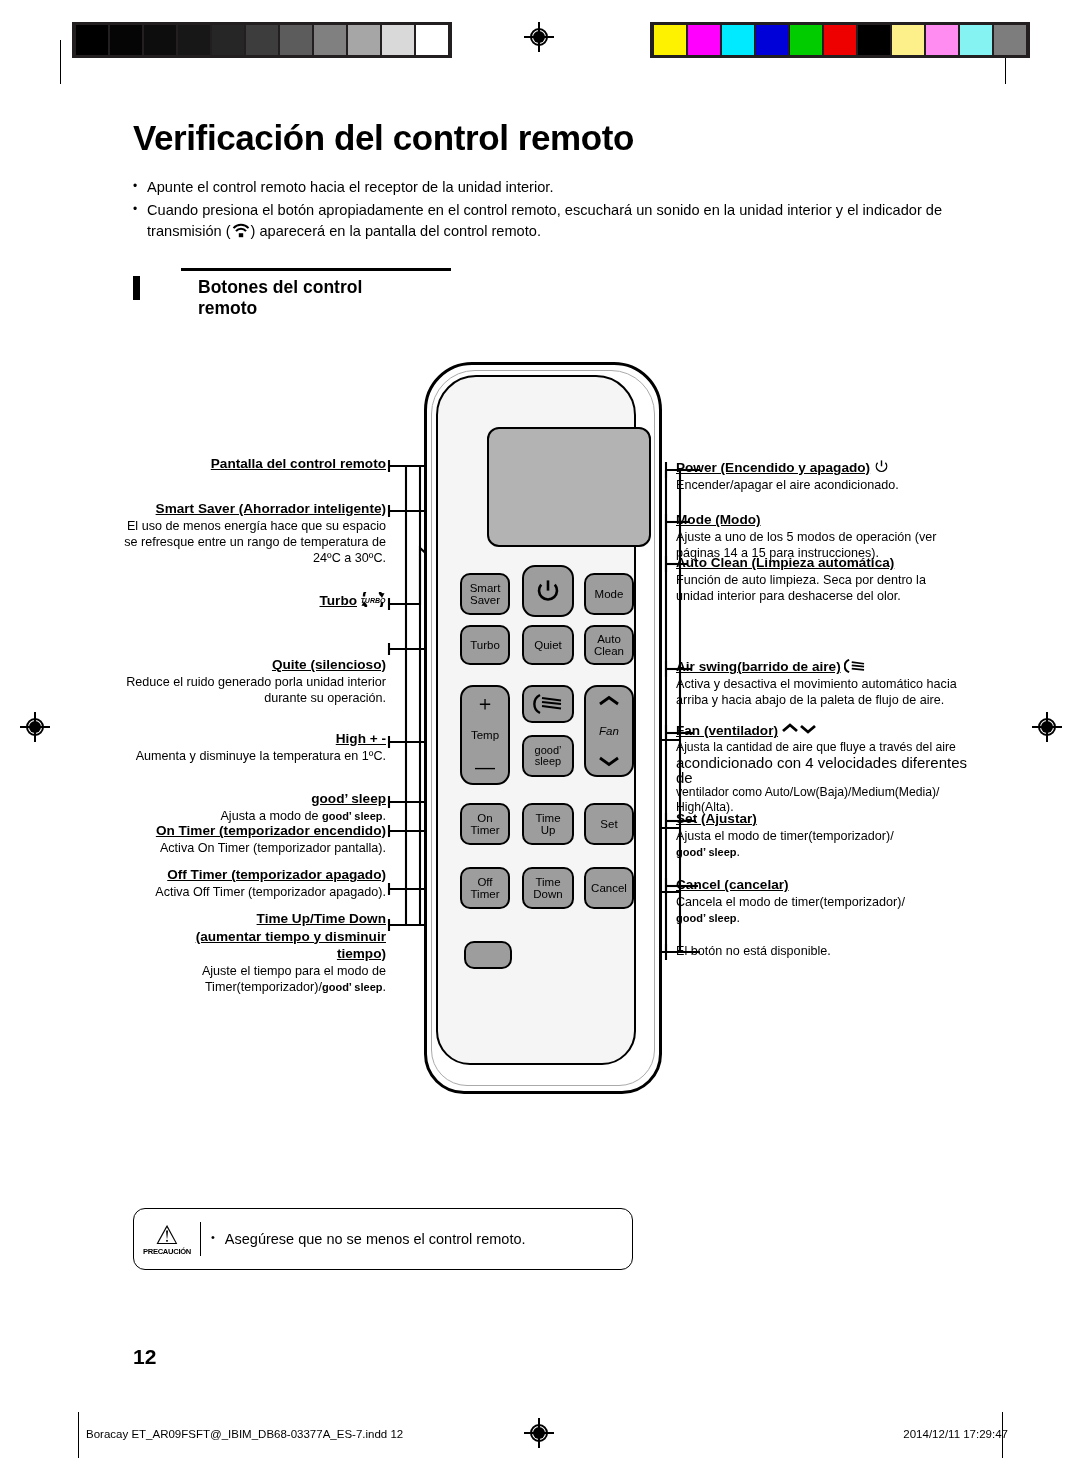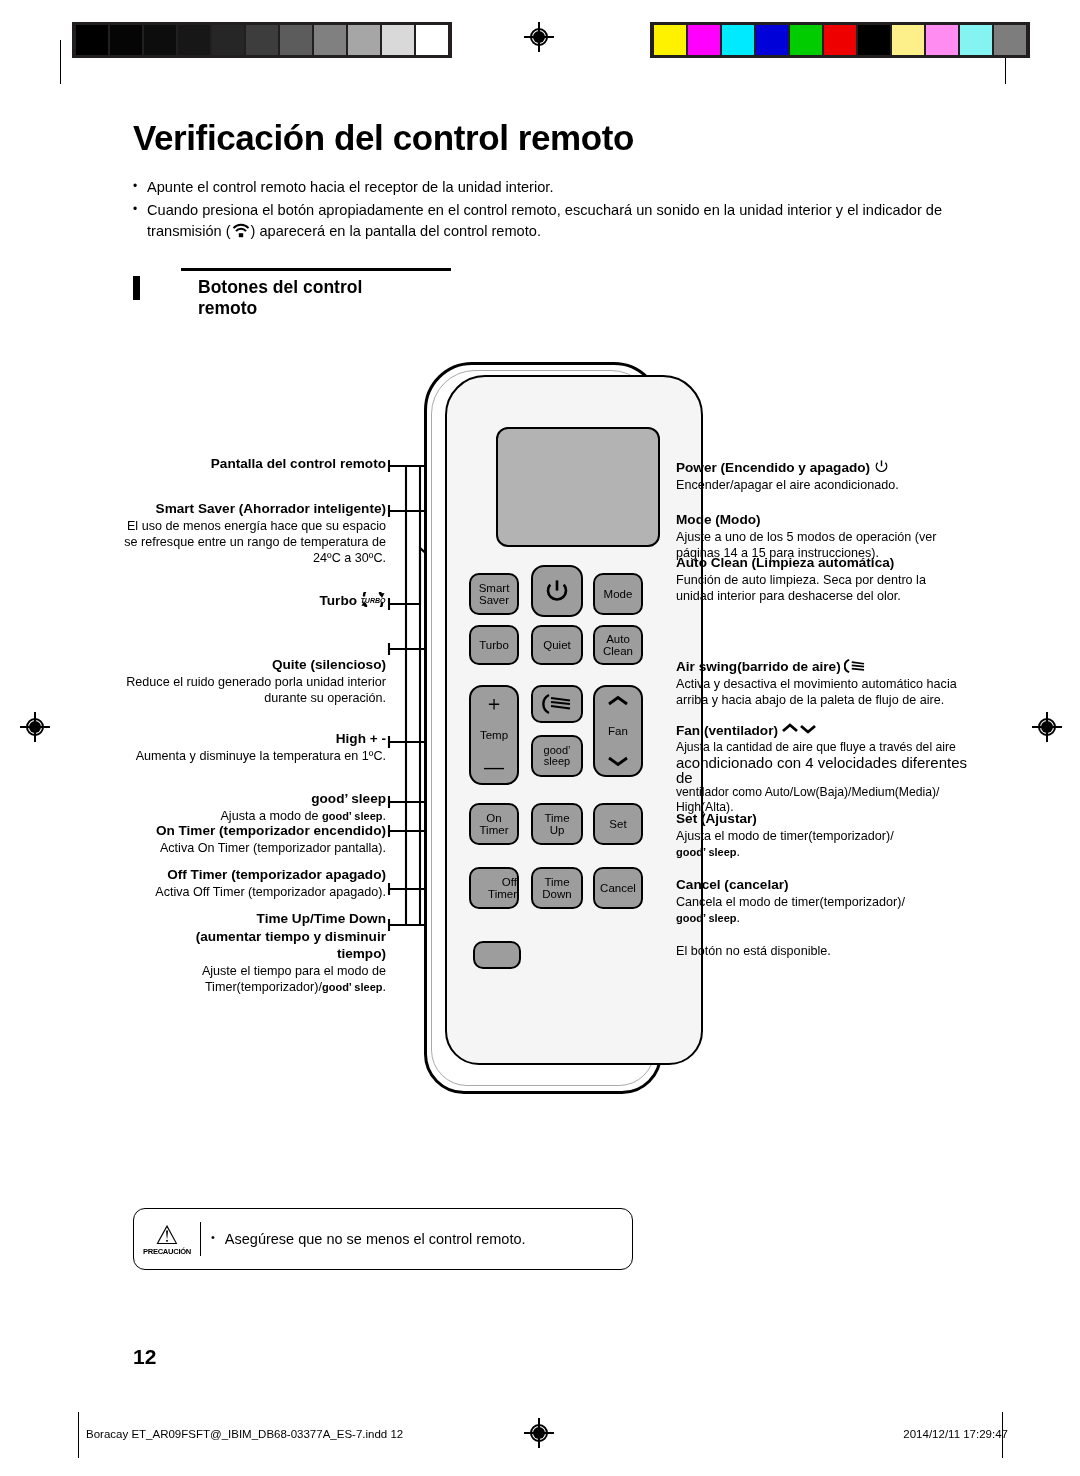--- a/index.html
+++ b/index.html
@@ -58,43 +58,43 @@
   #remote { position: absolute; left: 418px; top: 362px; width: 252px; height: 740px; }
   .shell-outer {
     position:absolute; left: 6px; top: 0; width: 238px; height: 732px;
     border: 3px solid #000; border-radius: 48px 48px 40px 40px; background: #fff;
   }
   .shell-mid {
     position:absolute; left: 13px; top: 8px; width: 224px; height: 716px;
     border: 1.6px solid #aaa; border-radius: 44px 44px 36px 36px; background:#fff;
   }
   .shell-inner {
-    position:absolute; left: 18px; top: 13px; width: 258px; height: 690px;
-    border: 2.6px solid #000; border-radius: 40px 40px 34px 34px; background:#f5f5f5;margin-left:9px;
+    position:absolute; left: 18px; top: 13px; width: 200px; height: 690px;
+    border: 2.6px solid #000; border-radius: 40px 40px 34px 34px; background:#f5f5f5;
   }
   .screen {
     position:absolute; left: 49px; top: 50px; width: 164px; height: 120px;
     background:#b3b3b3; border: 2.4px solid #000; border-radius: 12px;
   }
 
   .btn {
     position: absolute; background:#9d9d9d; border: 2.4px solid #000;
     border-radius: 10px; display:flex; flex-direction:column;
     align-items:center; justify-content:center;
     font-size: 11.5px; line-height: 12.5px; color:#000; text-align:center;
   }
   .btn.tall { border-radius: 13px; }
   .btn.power { border-radius: 13px; }
 
   .glyph { font-size: 20px; line-height: 20px; }
   .sleep-lbl { font-size: 11px; line-height: 11.5px; }
 
   
   .callout { position:absolute; }
-  .callout .hd { font-size: 13.6px; font-weight: 700; line-height: 17.5px; }
+  .callout .hd { font-size: 13.6px; font-weight: 700; line-height: 17.5px; text-decoration: underline; }
   .callout .bd { font-size: 12.6px; line-height: 16.2px; }
   .left-col  { text-align: right; }
   .right-col { text-align: left; }
   .sm { font-size: 11px; font-weight: 700; }
 
   
   #leaders { position: absolute; left: 0; top: 0; width: 1080px; height: 1476px; pointer-events: none; }
 
   
   #caution {
@@ -304,21 +304,21 @@
           <path d="M9 2 A10 10 0 0 0 9 20" fill="none" stroke="#000" stroke-width="2.4"></path>
           <path d="M11 5 L30 7.5" stroke="#000" stroke-width="2.2"></path>
           <path d="M11 9 L30 11" stroke="#000" stroke-width="2.2"></path>
           <path d="M11 13 L30 15.5" stroke="#000" stroke-width="2.2"></path>
         </svg>
       </div>
       <div class="btn" style="left:84px; top:358px; width:52px; height:42px;">
         <span class="sleep-lbl">good’</span>
         <span class="sleep-lbl">sleep</span>
       </div>
-      <div class="btn tall" style="left:146px; top:308px; width:50px; height:92px; justify-content:space-between; padding:8px 0;">
+      <div class="btn tall" style="left:146px; top:308px; width:50px; height:92px; justify-content:space-between; padding:8px 0;font-style:italic;">
         <svg width="24" height="12" viewBox="0 0 24 12">
             <path d="M3 9 L12 2.5 L21 9" fill="none" stroke="#000" stroke-width="2.8"></path>
           </svg>
         <span>Fan</span>
         <svg width="24" height="12" viewBox="0 0 24 12">
             <path d="M3 3 L12 9.5 L21 3" fill="none" stroke="#000" stroke-width="2.8"></path>
           </svg>
       </div>
 
       <div class="btn" style="left:22px; top:426px; width:50px; height:42px;">
@@ -326,21 +326,21 @@
         <span>Timer</span>
       </div>
       <div class="btn" style="left:84px; top:426px; width:52px; height:42px;">
         <span>Time</span>
         <span>Up</span>
       </div>
       <div class="btn" style="left:146px; top:426px; width:50px; height:42px;">
         <span>Set</span>
       </div>
 
-      <div class="btn" style="left:22px; top:490px; width:50px; height:42px;align-items:flex-end;">
+      <div class="btn" style="left:22px; top:490px; width:50px; height:42px;">
         <span>Off</span>
         <span>Timer</span>
       </div>
       <div class="btn" style="left:84px; top:490px; width:52px; height:42px;">
         <span>Time</span>
         <span>Down</span>
       </div>
       <div class="btn" style="left:146px; top:490px; width:50px; height:42px;">
         <span>Cancel</span>
       </div>

